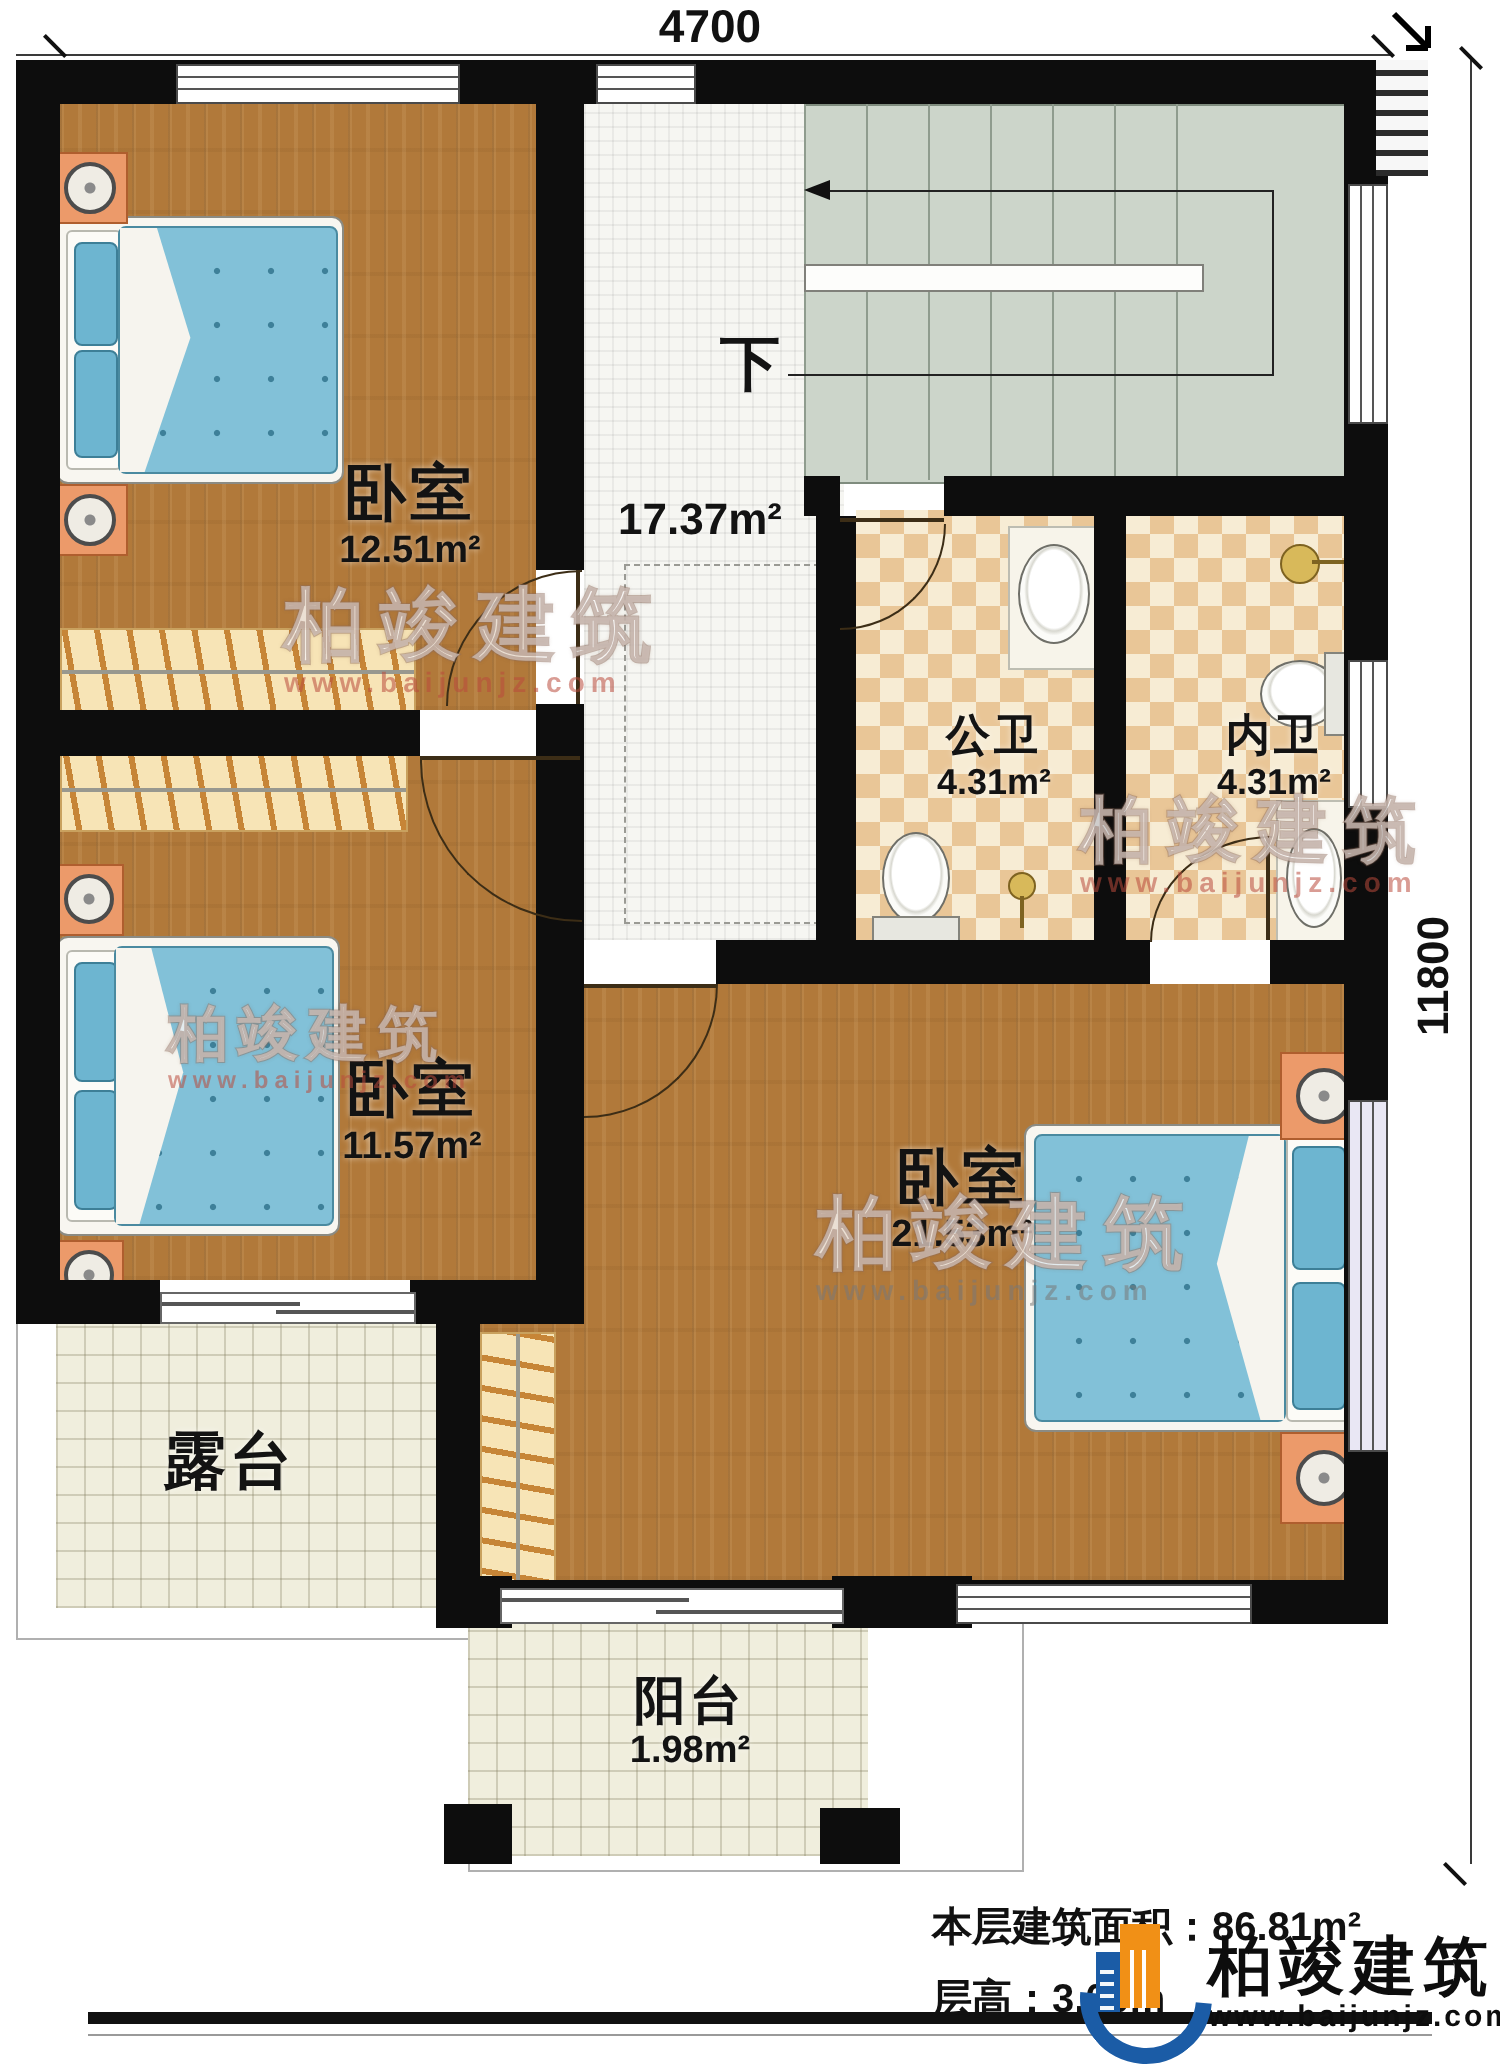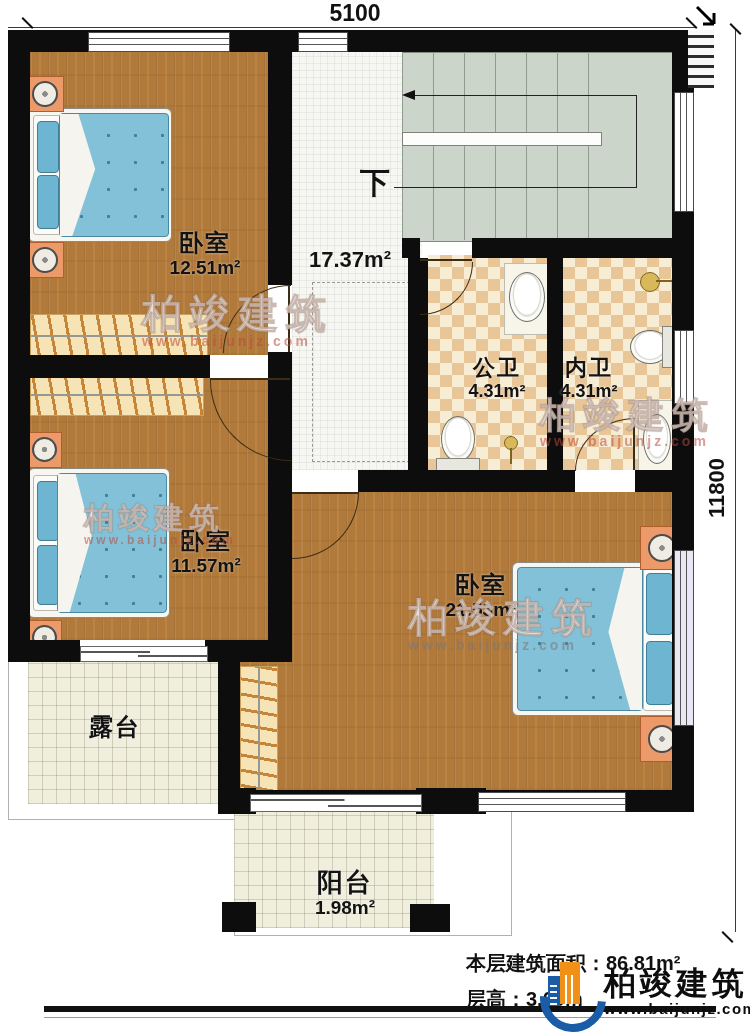--- a/index.html
+++ b/index.html
@@ -59,21 +59,21 @@
       linear-gradient(#98988f,#98988f),
       repeating-linear-gradient(10deg,transparent 0 6px, rgba(196,128,48,.95) 6px 9px, transparent 9px 15px);
     background-size:2px 100%,100% 100%;background-position:50% 0,0 0;background-repeat:no-repeat,repeat;}
   .mat{position:absolute;background:#f7f4ea;border:1px solid #bdbdb2;z-index:10;}
   .oval{position:absolute;border:1px solid #6f6f68;border-radius:50%;z-index:11;
     background:radial-gradient(ellipse at 50% 45%, #ffffff 52%, #d8d8d0 56%, #fbfbf8 62%);}
   .tank{position:absolute;background:#e7e7e0;border:1px solid #84847c;z-index:11;}
   .drain{position:absolute;border:1px solid #7e6321;border-radius:50%;background:#d8b95a;z-index:11;}
   .stem{position:absolute;background:#7e6321;z-index:11;}
   .rlabel{position:absolute;text-align:center;color:#131313;z-index:40;line-height:1.12;text-shadow:0 0 3px rgba(255,255,255,.55);}
-  .rname{font-weight:bold;font-size:24px;letter-spacing:2px;}
+  .rname{font-weight:bold;font-size:31px;letter-spacing:2px;}
   .rarea{font-weight:bold;font-size:19px;}
   .wm{position:absolute;z-index:45;white-space:nowrap;text-align:left;line-height:1.05;pointer-events:none;}
   .wm .t{font-weight:bold;font-size:40px;letter-spacing:8px;color:rgba(255,255,255,.78);-webkit-text-stroke:1px rgba(145,110,95,.45);text-shadow:0 0 2px rgba(120,80,60,.25);}
   .wm .u{font-weight:bold;font-size:14px;letter-spacing:3px;color:rgba(185,75,60,.55);}
   .dimtext{position:absolute;color:#111;font-weight:bold;z-index:50;}
   .dimline{position:absolute;background:#3a3a3a;z-index:49;}
   .tick{position:absolute;width:15px;height:2px;background:#111;z-index:50;}
   .titleblock{position:absolute;z-index:60;}
   .rule{position:absolute;background:#111;z-index:60;}
   .logo-swoosh{position:absolute;width:50px;height:50px;border-radius:50%;border:8px solid #1b5ca6;border-top-color:transparent;border-right-color:transparent;transform:rotate(-40deg);z-index:61;}
@@ -224,28 +224,28 @@
     <div class="rarea">11.57m²</div>
   </div>
   <div class="rlabel" style="left:420px;top:572px;width:122px;">
     <div class="rname">卧室</div>
     <div class="rarea">21.53m²</div>
   </div>
   <div class="rlabel" style="left:450px;top:356px;width:94px;">
     <div class="rname" style="font-size:22px;">公卫</div>
     <div class="rarea" style="font-size:18px;">4.31m²</div>
   </div>
-  <div class="rlabel" style="left:544px;top:356px;width:90px;">
+  <div class="rlabel" style="left:592px;top:356px;width:90px;">
     <div class="rname" style="font-size:22px;">内卫</div>
     <div class="rarea" style="font-size:18px;">4.31m²</div>
   </div>
   <div class="rlabel" style="left:68px;top:714px;width:94px;">
     <div class="rname">露台</div>
   </div>
-  <div class="rlabel" style="left:295px;top:836px;width:100px;margin-top:32px;">
+  <div class="rlabel" style="left:295px;top:836px;width:100px;">
     <div class="rname" style="font-size:26px;">阳台</div>
     <div class="rarea">1.98m²</div>
   </div>
   <div class="rlabel" style="left:356px;top:166px;width:40px;">
     <div class="rname" style="font-size:30px;">下</div>
   </div>
   <div class="rlabel" style="left:300px;top:248px;width:100px;">
     <div class="rarea" style="font-size:22px;">17.37m²</div>
   </div>
 
@@ -259,21 +259,21 @@
   </div>
   <div class="wm" style="left:84px;top:502px;">
     <div class="t" style="font-size:30px;letter-spacing:5px;">柏竣建筑</div>
     <div class="u" style="font-size:12px;">www.baijunjz.com</div>
   </div>
   <div class="wm" style="left:408px;top:596px;">
     <div class="t">柏竣建筑</div>
     <div class="u" style="color:rgba(120,120,120,.55);">www.baijunjz.com</div>
   </div>
 
-  <div class="dimtext" style="left:310px;top:0px;width:90px;text-align:center;font-size:23px;">5100</div>
+  <div class="dimtext" style="left:310px;top:0px;width:90px;text-align:center;font-size:23px;">4700</div>
   <div class="dimline" style="left:8px;top:27px;width:688px;height:1px;"></div>
   <div class="tick" style="left:20px;top:22px;transform:rotate(45deg);"></div>
   <div class="tick" style="left:684px;top:22px;transform:rotate(45deg);"></div>
   <div class="dimtext" style="left:704px;top:428px;width:28px;height:120px;font-size:22px;writing-mode:vertical-rl;transform:rotate(180deg);text-align:center;">11800</div>
   <div class="dimline" style="left:735px;top:30px;width:1px;height:902px;"></div>
   <div class="tick" style="left:728px;top:28px;transform:rotate(45deg);"></div>
   <div class="tick" style="left:720px;top:936px;transform:rotate(45deg);"></div>
   <svg class="abs" style="left:694px;top:4px;z-index:50;" width="28" height="28" viewBox="0 0 28 28">
     <path d="M3 3 L20 20 M20 20 L20 9 M20 20 L9 20" stroke="#000" stroke-width="3" fill="none"></path>
   </svg>

